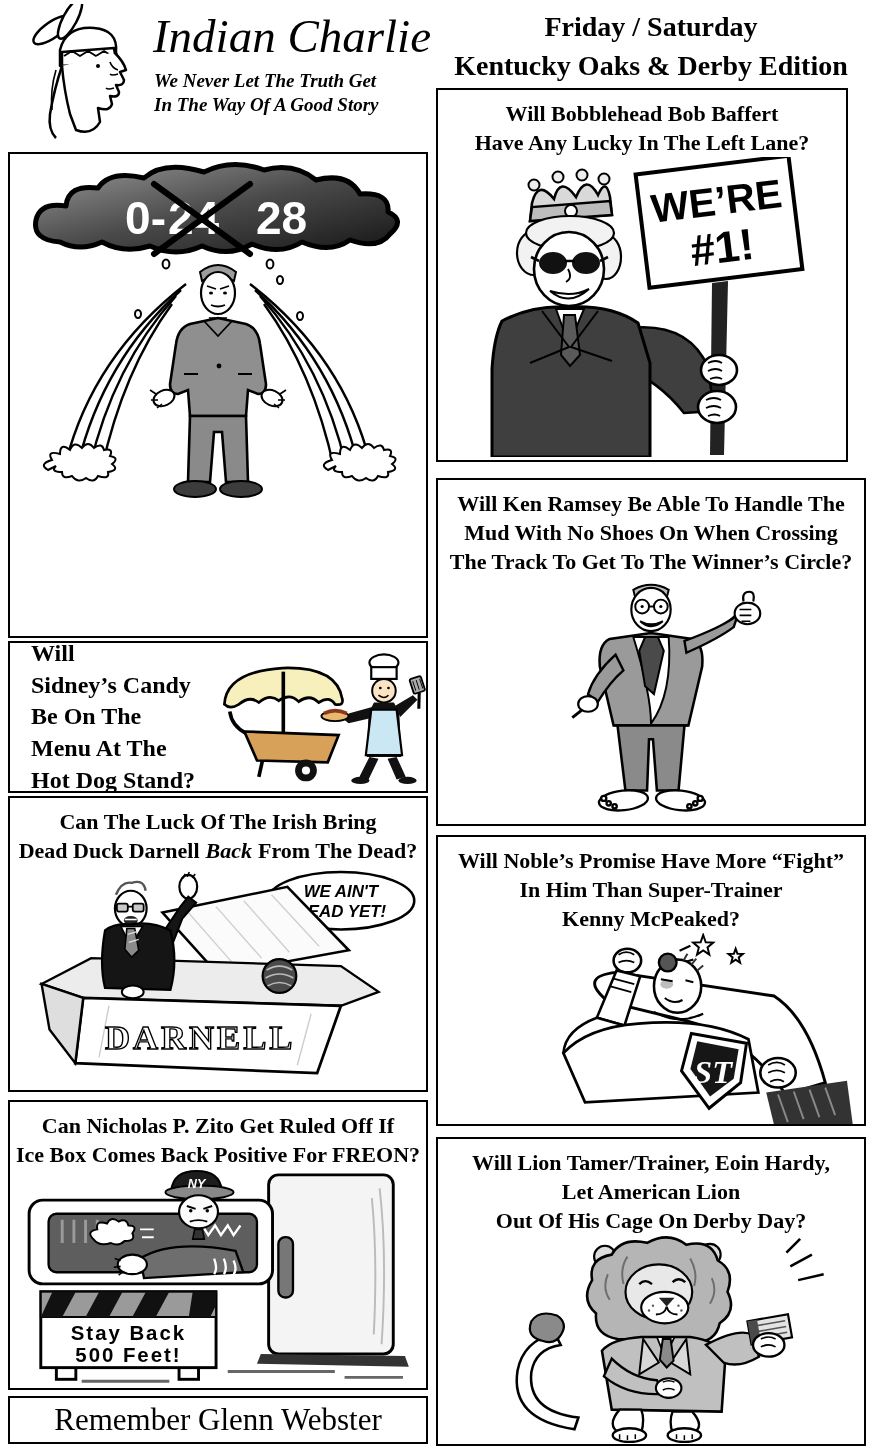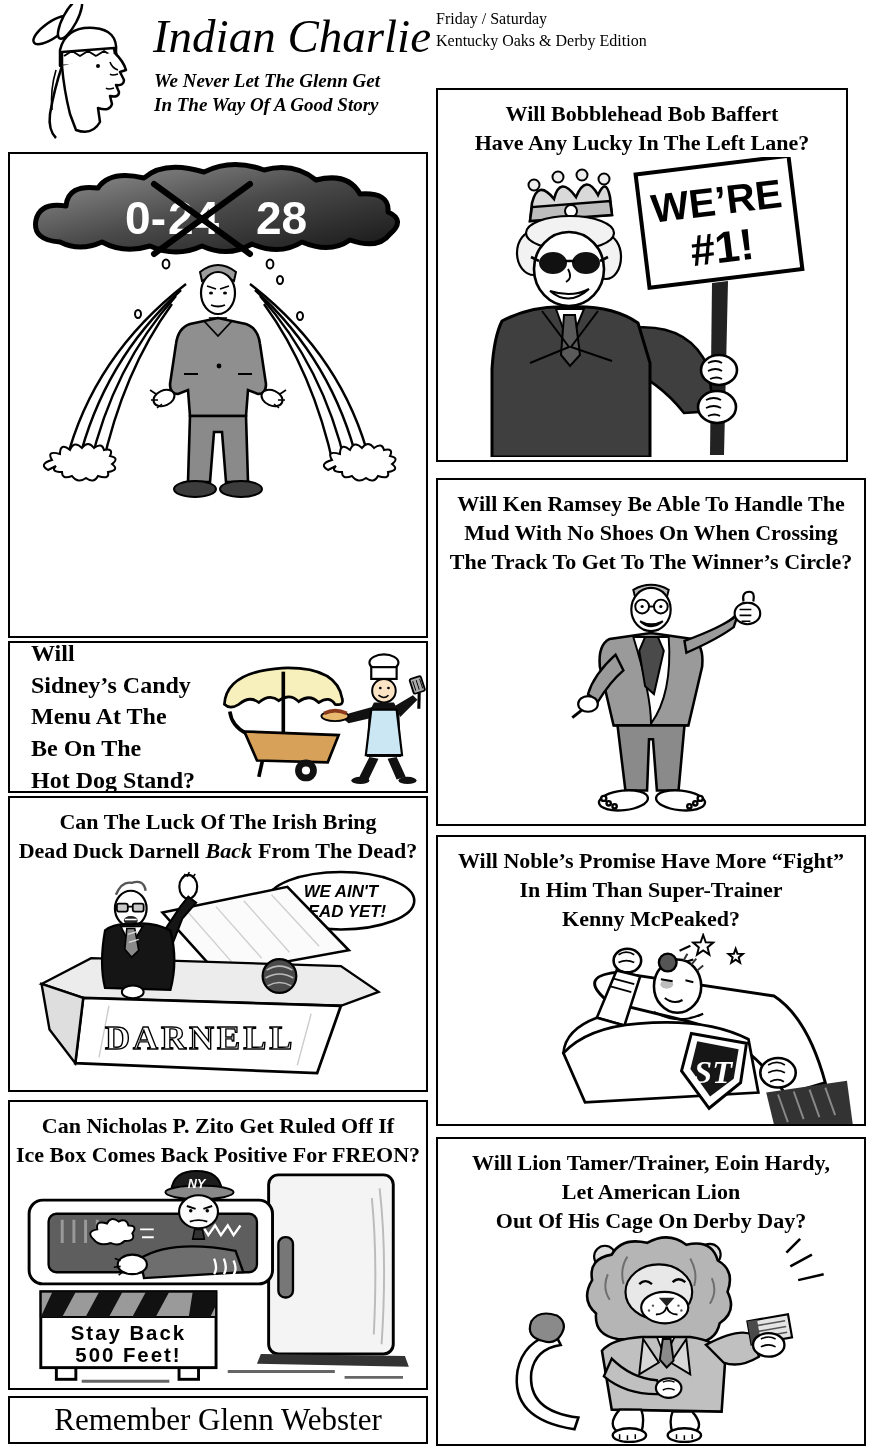--- a/index.html
+++ b/index.html
@@ -8,22 +8,22 @@
   .panel{position:absolute;background:#fff;border:2px solid #000;box-sizing:border-box;overflow:hidden}
   .ptitle{font-weight:bold;text-align:center;font-size:22px;line-height:1.32;margin-top:9px}
   .ptitle.big{font-size:24px;margin-top:11px}
   .caption{font-weight:bold;text-align:center;font-size:20px;line-height:1.3;margin-top:4px}
   .artwrap{text-align:center}
   
   .logo{position:absolute;left:26px;top:4px}
   .mast-text{position:absolute;left:146px;top:12px;width:292px;text-align:center}
   .mast-title{font-size:47px;font-style:italic;font-weight:normal;line-height:1.05;white-space:nowrap}
   .mast-tagline{font-size:19px;font-weight:bold;font-style:italic;line-height:1.25;margin-top:8px;text-align:left;padding-left:8px}
-  .edition{position:absolute;left:436px;top:8px;width:430px;text-align:left;
-           font-weight:normal;font-size:16px;line-height:1.38}
+  .edition{position:absolute;left:436px;top:8px;width:430px;text-align:center;
+           font-weight:bold;font-size:28px;line-height:1.38}
   
   .hd-flex{display:flex;align-items:center;height:100%}
   .hd-text{width:182px;padding-left:21px;font-weight:bold;font-size:24px;line-height:1.32;text-align:left}
   .gap-r{padding-right:6px}
   .remember{font-weight:normal;font-size:31px;text-align:center;line-height:44px}
   svg text{font-family:"Liberation Sans",sans-serif}
   svg .serifT{font-family:"Liberation Serif",serif}
 </style>
 </head>
 <body>
@@ -40,21 +40,21 @@
       <path d="M36,62 Q28,86 24,110 Q22,126 30,134" fill="none"></path>
       <path d="M30,66 q-6,20 -4,40 M84,58 q2,6 8,8" fill="none" stroke-width="1.6"></path>
       <circle cx="72" cy="62" r="2" fill="#000" stroke="none"></circle>
       <path d="M92,70 q-6,2 -8,0 M88,84 q-6,2 -8,0" fill="none" stroke-width="1.6"></path>
     </g>
   </svg>
 </div>
 <div class="mast-text">
   <div class="mast-title">Indian Charlie</div>
   <div class="mast-tagline">
-    <div>We Never Let The Glenn Get</div>
+    <div>We Never Let The Truth Get</div>
     <div>In The Way Of A Good Story</div>
   </div>
 </div>
 <div class="edition">
   <div>Friday / Saturday</div>
   <div>Kentucky Oaks &amp; Derby Edition</div>
 </div>
 
 <div class="panel" style="left:8px;top:152px;width:420px;height:486px">
   <div class="artwrap">
@@ -113,22 +113,22 @@
       </g>
     </svg>
   </div>
 </div>
 
 <div class="panel" style="left:8px;top:641px;width:420px;height:152px">
   <div class="hd-flex">
     <div class="hd-text">
       <div>Will</div>
       <div>Sidney’s Candy</div>
+      <div>Be On The</div>
       <div>Menu At The</div>
-      <div>Be On The</div>
       <div>Hot Dog Stand?</div>
     </div>
     <svg width="245" height="146" viewBox="0 0 250 148">
       <path d="M28,60 Q30,24 92,20 Q152,18 158,54 Q160,62 150,60 Q144,50 132,58 Q122,48 110,57 Q100,47 88,56 Q78,48 66,58 Q56,50 44,60 Q34,66 28,60 Z" fill="#F7F0BC" stroke="#000" stroke-width="3"></path>
       <line x1="93" y1="24" x2="93" y2="96" stroke="#000" stroke-width="4"></line>
       <path d="M52,92 Q36,84 34,68" fill="none" stroke="#000" stroke-width="4"></path>
       <path d="M50,90 L154,94 L142,124 L64,122 Z" fill="#D8A159" stroke="#000" stroke-width="3"></path>
       <line x1="70" y1="122" x2="66" y2="140" stroke="#000" stroke-width="4"></line>
       <circle cx="118" cy="133" r="12" fill="#111"></circle>
         <circle cx="118" cy="133" r="4.5" fill="#fff"></circle>

